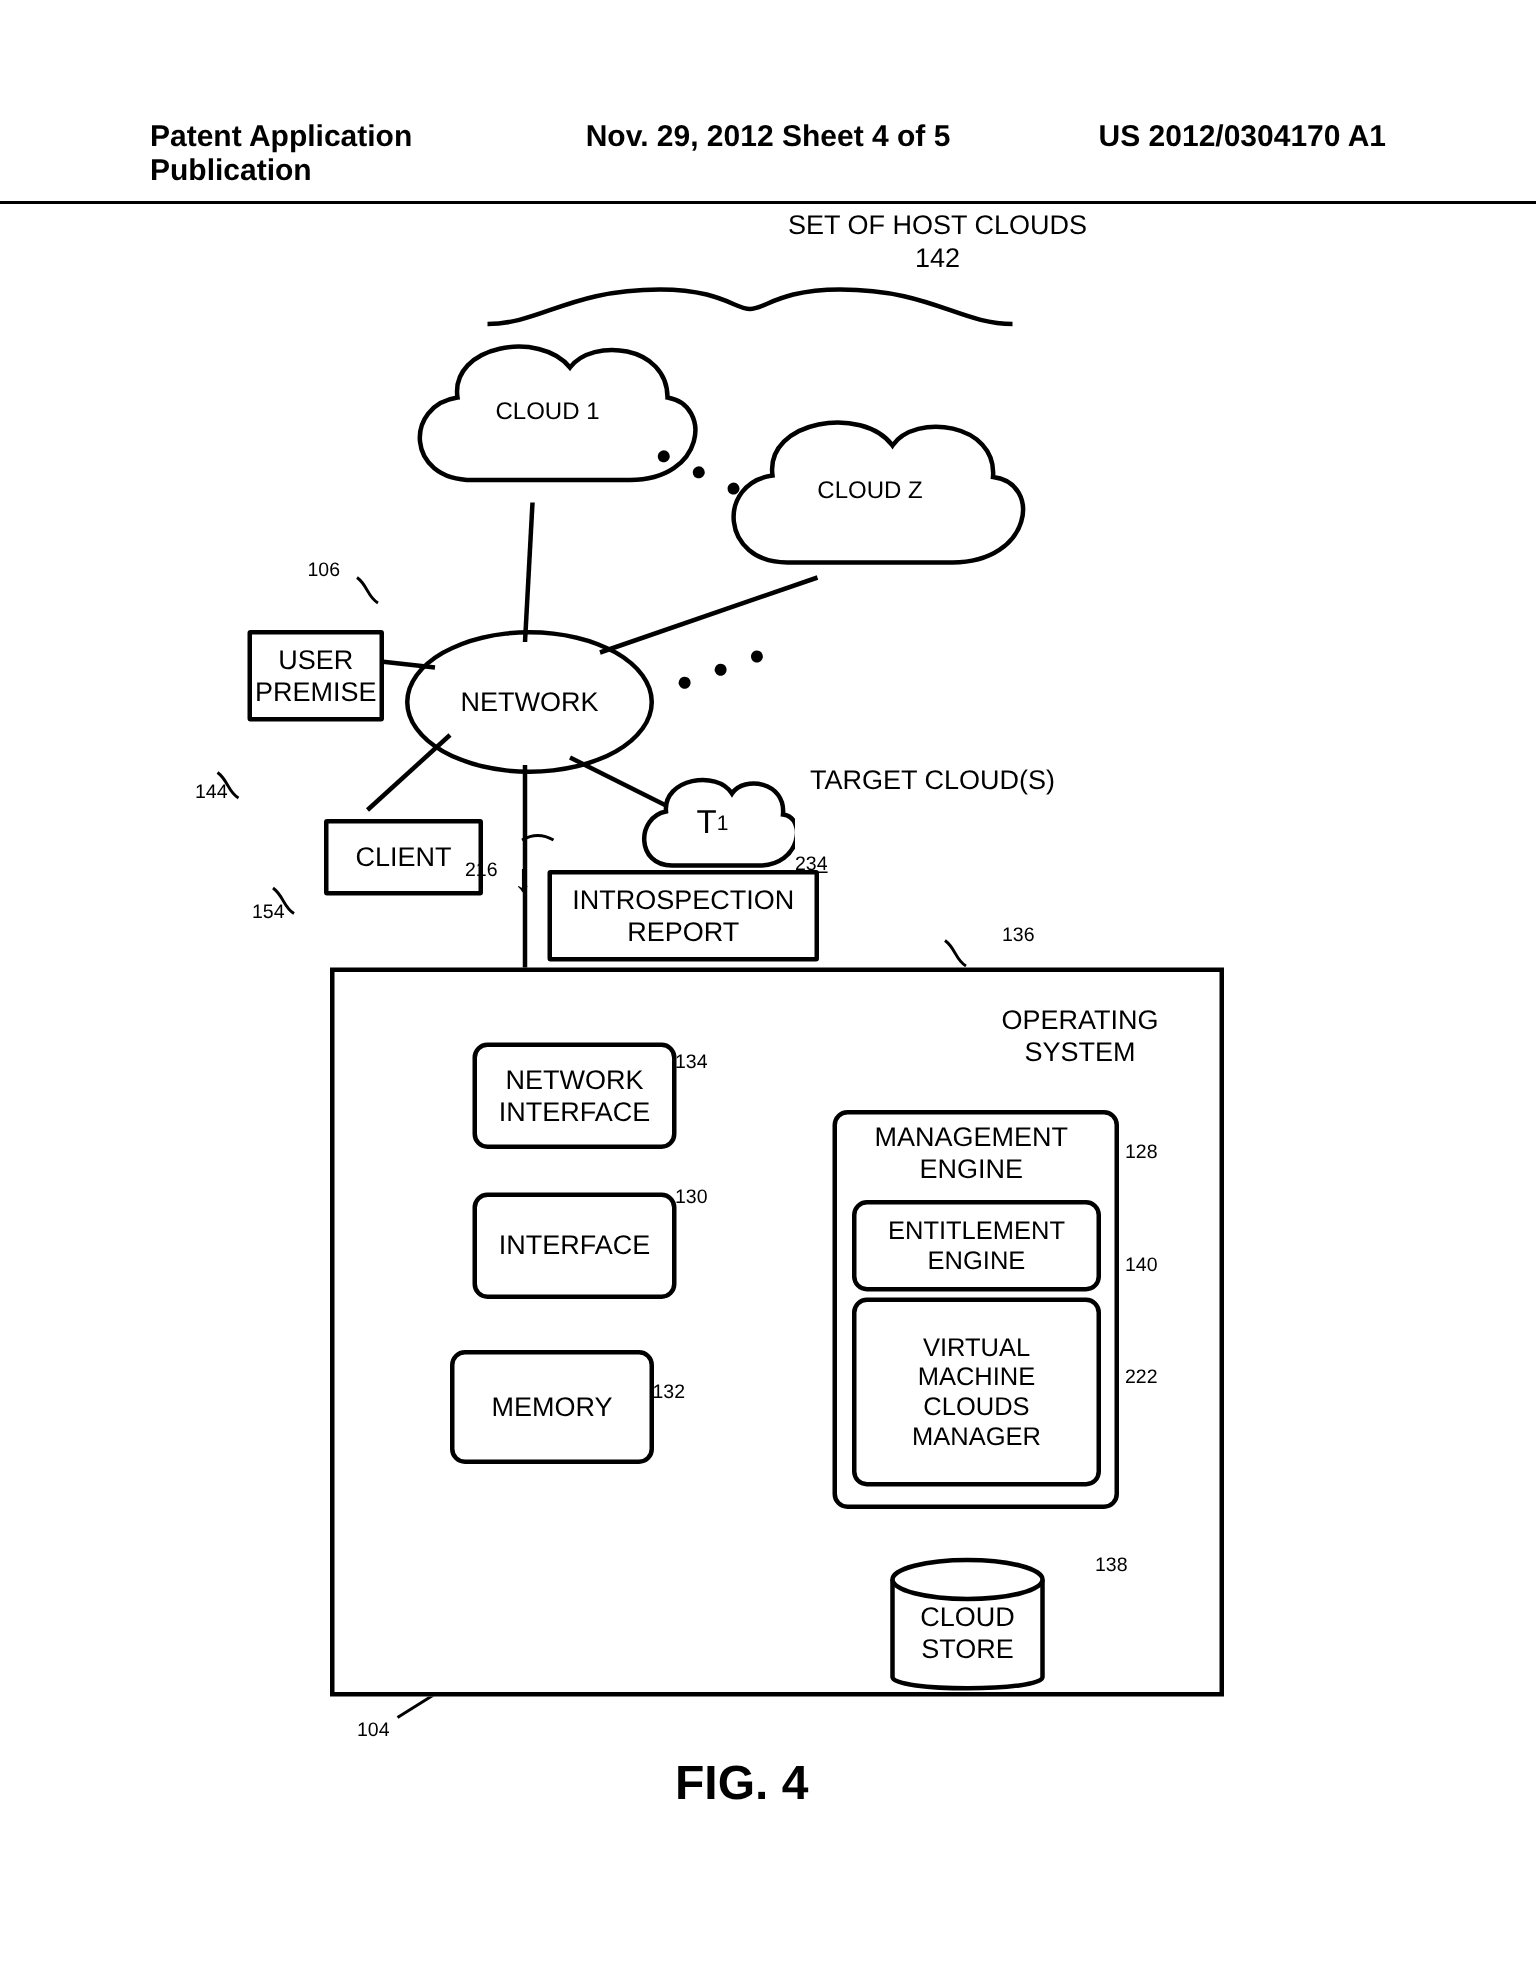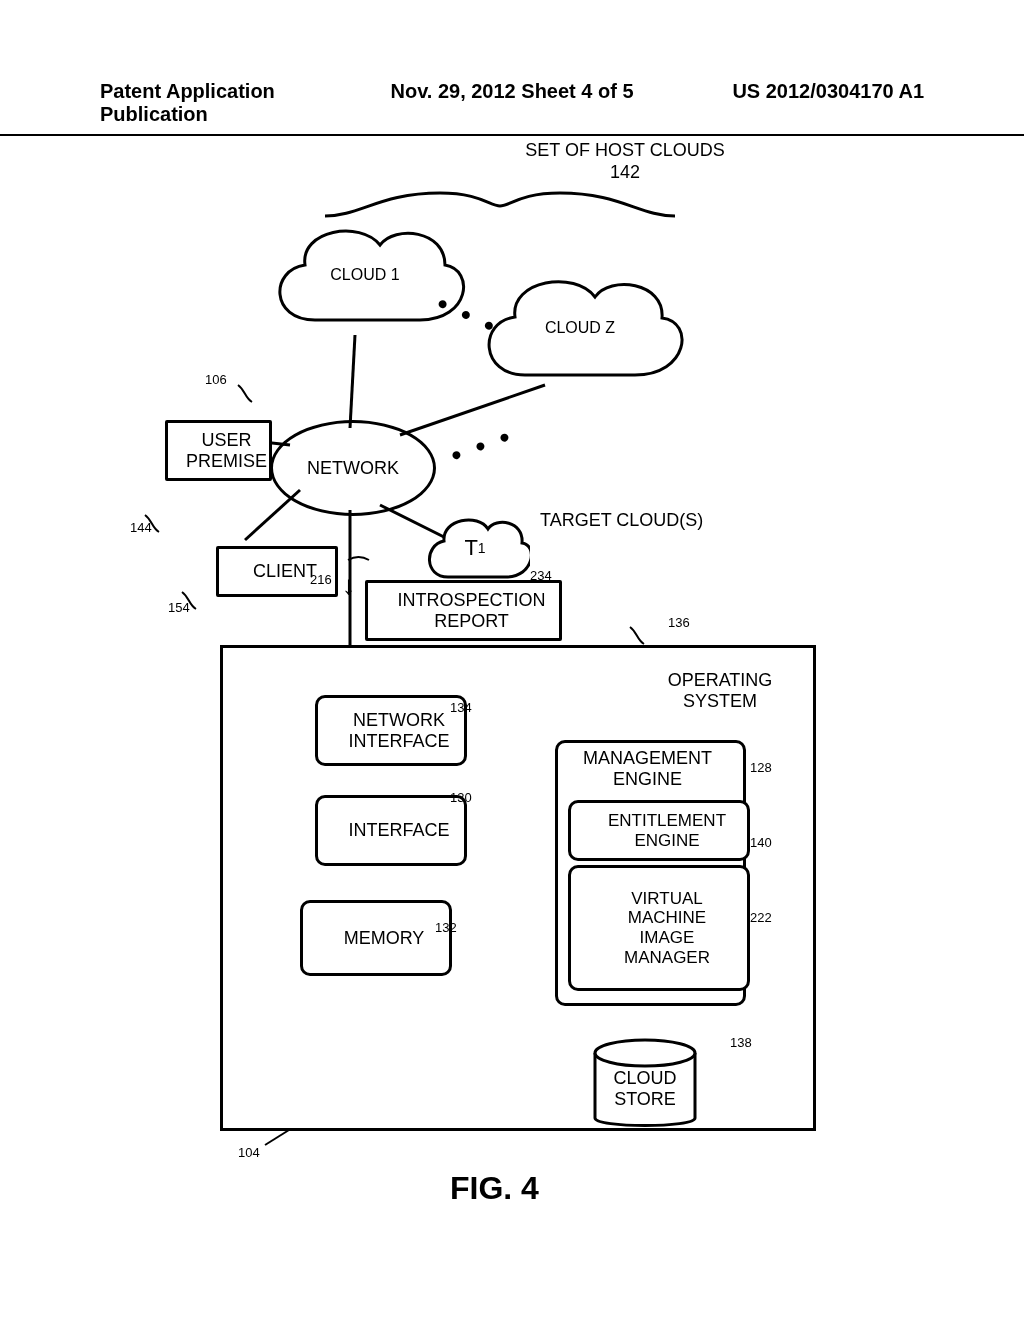--- a/index.html
+++ b/index.html
@@ -52,21 +52,20 @@
     position: absolute;
     border: 3px solid #000;
     border-radius: 10px;
     background: #fff;
     text-align: center;
     display: flex;
     align-items: center;
     justify-content: center;
     font-size: 18px;
     line-height: 1.15;
-    padding-left: 16px;
   }
   .rect {
     position: absolute;
     border: 3px solid #000;
     background: #fff;
   }
   .cloud {
     position: absolute;
   }
   .cloud svg { width:100%; height:100%; }
@@ -226,21 +225,21 @@
     <div class="label" style="left:465px; top:608px; width:185px; white-space:pre-line;">MANAGEMENT
 ENGINE</div>
     <div class="num" style="left:660px; top:620px;">128</div>
 
     <div class="box" style="left:478px; top:660px; width:160px; height:55px; white-space:pre-line; font-size:17px;">ENTITLEMENT
 ENGINE</div>
     <div class="num" style="left:660px; top:695px;">140</div>
 
     <div class="box" style="left:478px; top:725px; width:160px; height:120px; white-space:pre-line; font-size:17px;">VIRTUAL
 MACHINE
-IMAGE
+CLOUDS
 MANAGER</div>
     <div class="num" style="left:660px; top:770px;">222</div>
 
     <div class="cyl" style="left:495px; top:898px; width:120px; height:95px;">
       <svg viewBox="0 0 120 95" width="120" height="95">
         <path d="M10,15 L10,80 C10,90 110,90 110,80 L110,15" stroke="#000" stroke-width="3" fill="#fff"></path>
         <ellipse cx="60" cy="15" rx="50" ry="13" stroke="#000" stroke-width="3" fill="#fff"></ellipse>
       </svg>
       <div class="label" style="left:0; top:30px; width:120px; white-space:pre-line;">CLOUD
 STORE</div>

